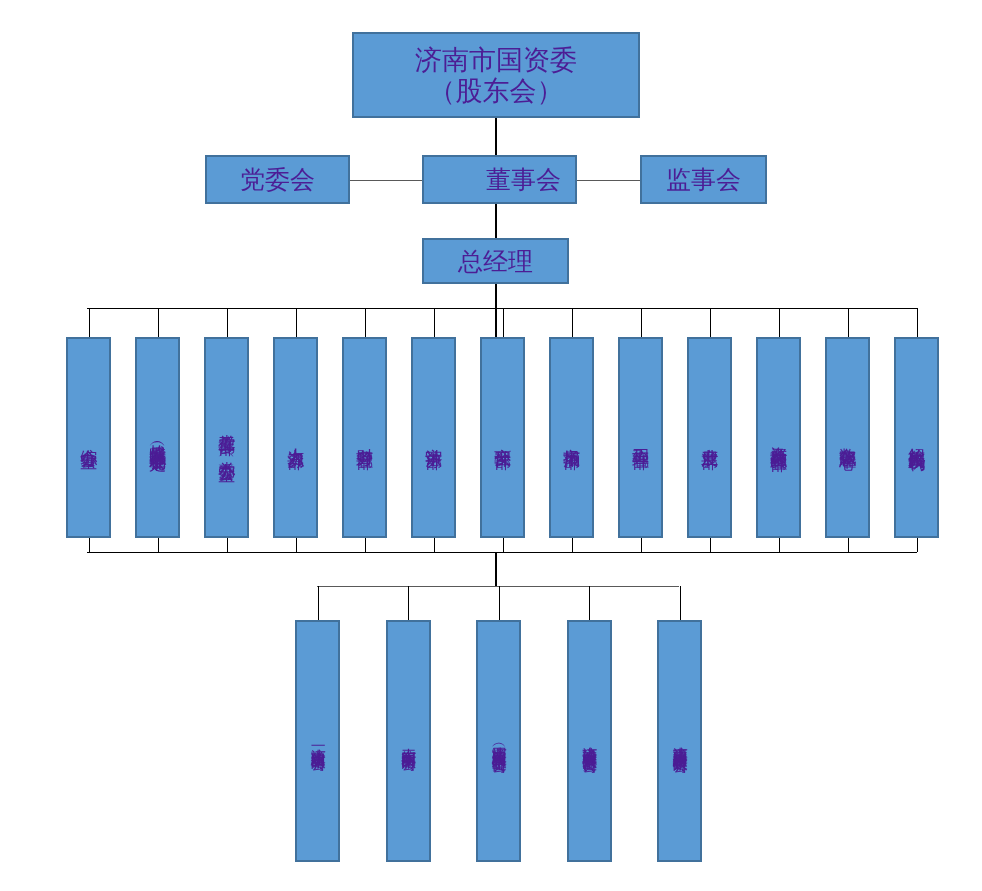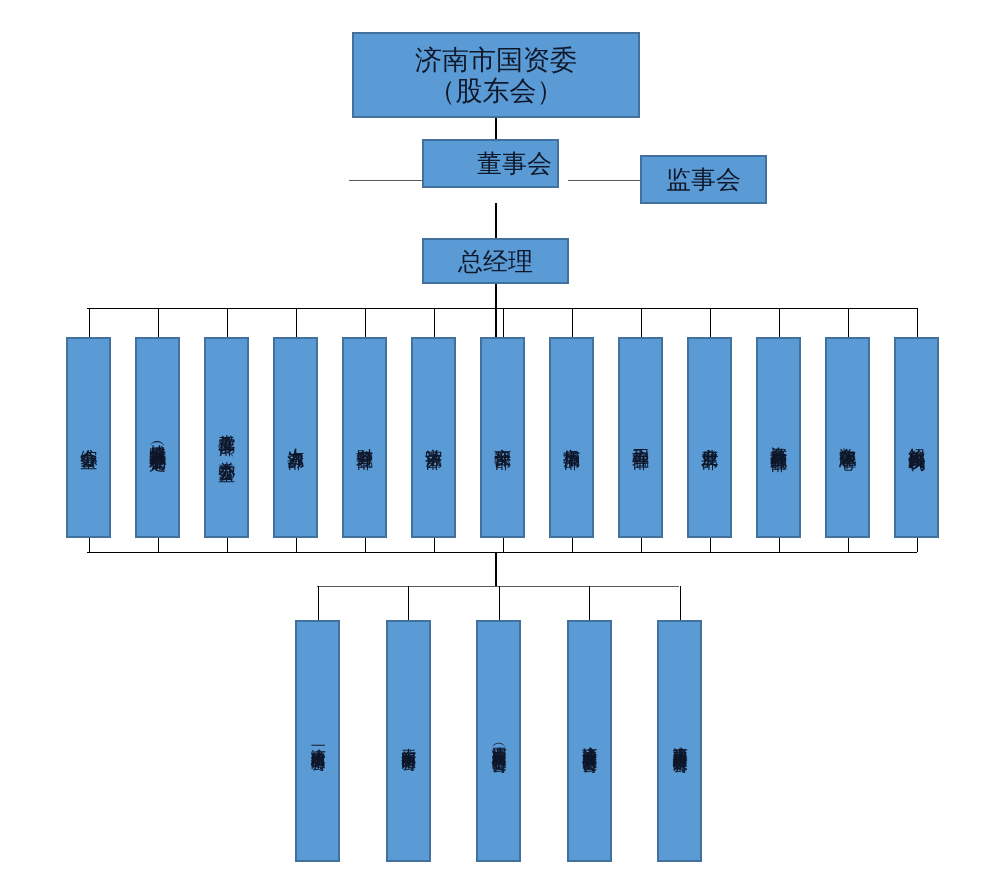--- a/index.html
+++ b/index.html
@@ -15,21 +15,21 @@
     width: 982px;
     height: 891px;
     background: #ffffff;
     overflow: hidden;
   }
   .node {
     position: absolute;
     box-sizing: border-box;
     background: #5B9BD5;
     border: 2px solid #41719C;
-    color: #0f172a;
+    color: #4c1d95;
     display: flex;
     align-items: center;
     justify-content: center;
     text-align: center;
     line-height: 1.16;
     z-index: 3;
   }
   .node.horiz {
     writing-mode: horizontal-tb;
   }
@@ -117,22 +117,25 @@
       <div class="line v" style="left: 498.5px; top: 586px; height: 34px;"></div>
       <div class="line v" style="left: 589px; top: 586px; height: 34px;"></div>
       <div class="line v" style="left: 679.5px; top: 586px; height: 34px;"></div>
     </div>
 
   <div class="node horiz n-root" style="left:352px; top:32px; width:288px; height:86px;">
     <span class="label">济南市国资委
 （股东会）</span>
   </div>
 
-
-  <div class="node horiz n-l2" style="left:422px; top:139px; width:137px; height:49px;padding-left:48px;">
+  <div class="node horiz n-l2" style="left:205px; top:155px; width:145px; height:49px;">
+    <span class="label">党委会</span>
+  </div>
+
+  <div class="node horiz n-l2" style="left:422px; top:155px; width:155px; height:49px;padding-left:48px;">
     <span class="label">董事会</span>
   </div>
 
   <div class="node horiz n-l2" style="left:640px; top:155px; width:127px; height:49px;">
     <span class="label">监事会</span>
   </div>
 
   <div class="node horiz n-l2" style="left:422px; top:238px; width:147px; height:46px;">
     <span class="label">总经理</span>
   </div>

